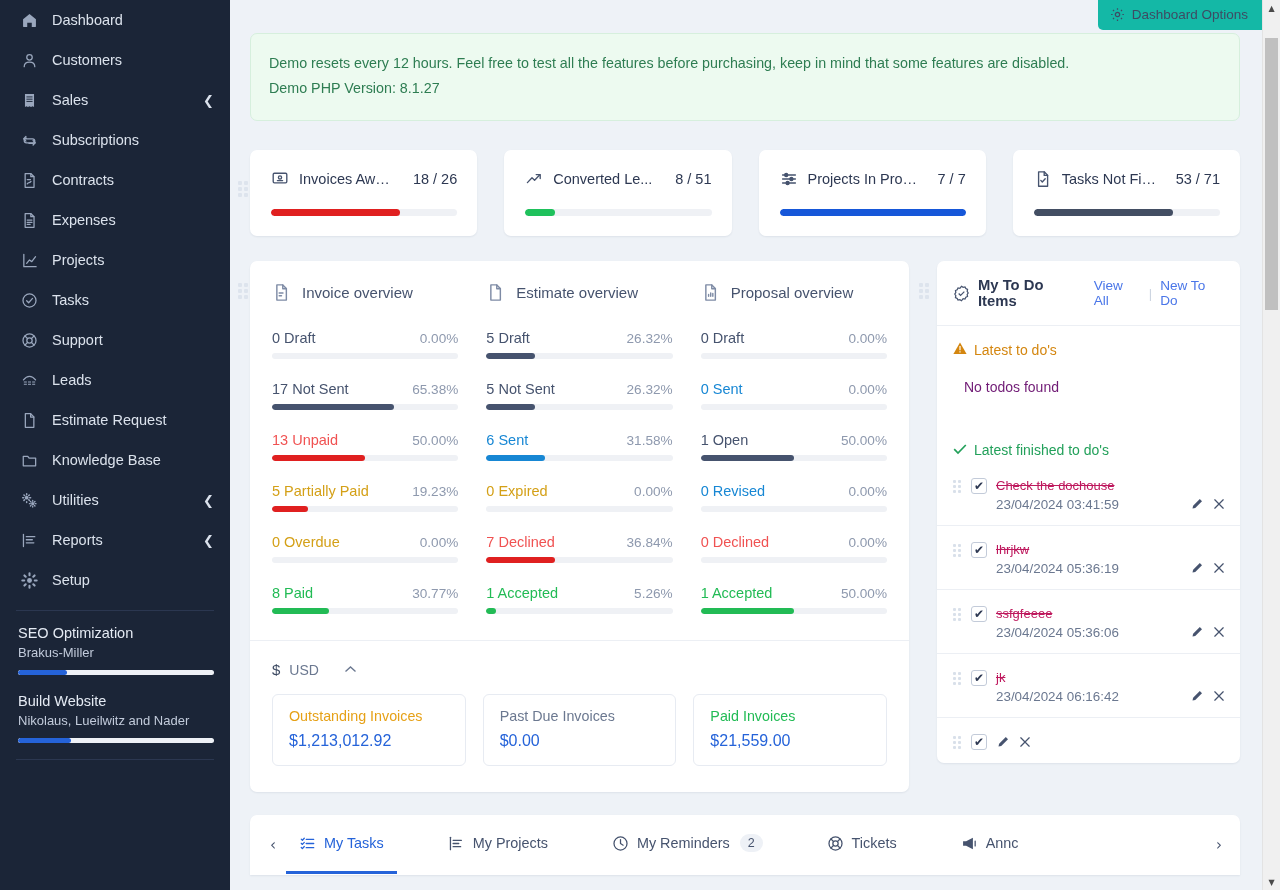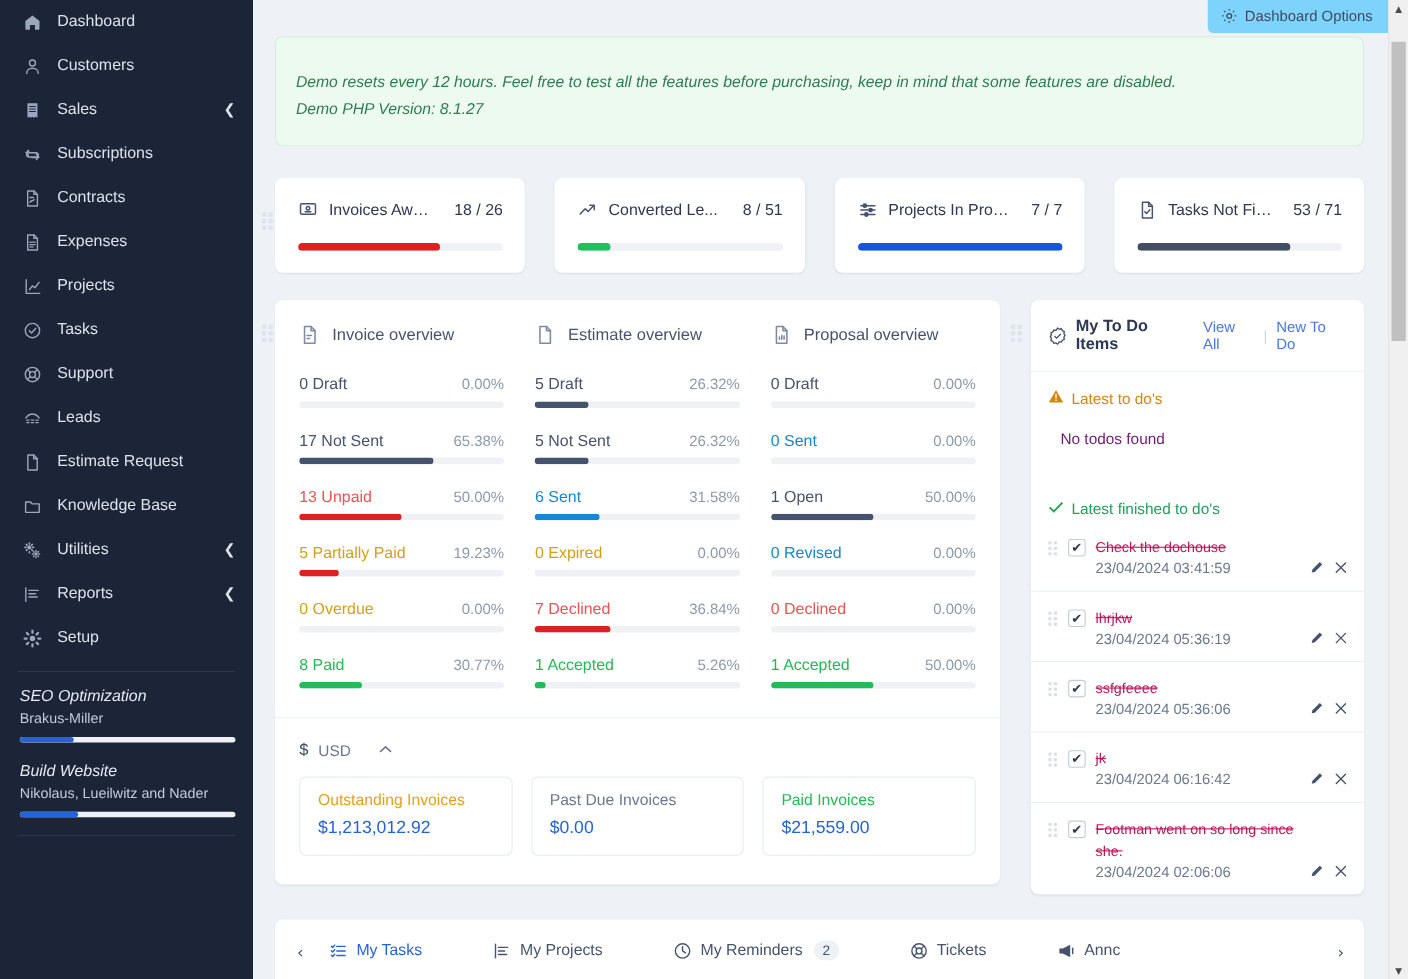--- a/index.html
+++ b/index.html
@@ -37,61 +37,60 @@
   .nav-item .ico svg { display:block; }
   .nav-item .lbl { flex: 1 1 auto; white-space: nowrap; }
   .nav-item .chev {
     flex: 0 0 auto; color: #dbe2ec; font-size: 13px; line-height: 1;
     font-family: "DejaVu Sans", sans-serif;
   }
   .nav-sep {
     height: 1px; background: #2b3750; margin: 10px 16px 12px 16px;
   }
   .proj-block { padding: 0 16px 0 18px; margin-bottom: 16px; }
-  .proj-title { font-size: 14.5px; color: #e4eaf3; line-height: 20px; font-style: italic; }
+  .proj-title { font-size: 14.5px; color: #e4eaf3; line-height: 20px; }
   .proj-sub { font-size: 13px; color: #c2cbdb; line-height: 20px; margin-bottom: 7px; }
   .proj-bar { height: 5px; border-radius: 3px; background: #eef1f6; overflow: hidden; }
   .proj-bar > i { display: block; height: 100%; background: #2563d9; border-radius: 3px; }
   .side-bottom-sep { height: 1px; background: #2b3750; margin: 4px 16px 0 16px; }
 
   
   #main {
     flex: 1 1 auto; height: 890px;
     position: relative;
     background: #eef2f7;
     overflow: hidden;
   }
   #main-scroll { position: absolute; inset: 0 18px 0 0; overflow: hidden; }
 
   
   #dash-options {
     position: absolute; top: 0; right: 0;
-    background: #7dd3fc;
+    background: #14b8a6;
     color: #3e4b63;
     font-size: 13.5px;
     padding: 7px 14px 8px 12px;
     display: flex; align-items: center; gap: 7px;
     border-radius: 0 0 0 5px;
     cursor: pointer;
     z-index: 5;
     text-align: right;
   }
   #dash-options svg { display:block; }
 
   
   #demo-alert {
     margin: 33px 22px 0 20px;
     background: #edfaf0;
     border: 1px solid #d6efdd;
     border-radius: 7px;
-    padding: 29px 20px 19px 18px;
+    padding: 17px 20px 19px 18px;
     color: #2e7d52;
     font-size: 14.3px;
     line-height: 25px;
-    font-style: italic;
   }
 
   
   #kpi-row {
     display: flex; gap: 27px;
     margin: 29px 22px 0 20px;
     position: relative;
   }
   .kpi-card {
     flex: 1 1 0;
@@ -909,21 +908,20 @@
                 <div class="todo-item">
                   <span class="td-grip">
                     <b></b>
                     <b></b>
                     <b></b>
                     <b></b>
                     <b></b>
                     <b></b>
                   </span>
                   <span class="td-check">✔</span>
-                  <span class="td-main"><span class="td-text">Footman went on so long since she.</span><div class="td-date">23/04/2024 02:06:06</div></span>
                   <span class="td-actions">
                     <span>
                       <svg width="14" height="14" viewBox="0 0 18 18" fill="none" stroke="currentColor" stroke-width="1.35" stroke-linecap="round" stroke-linejoin="round">
                         <path d="M12.6 2.6l2.8 2.8-8.6 8.6-3.6.8.8-3.6z" fill="currentColor" stroke="none"></path>
                       </svg>
                     </span>
                     <span>
                       <svg width="14" height="14" viewBox="0 0 18 18" fill="none" stroke="currentColor" stroke-width="1.35" stroke-linecap="round" stroke-linejoin="round">
                         <path d="M3.6 3.6l10.8 10.8M14.4 3.6L3.6 14.4" stroke-width="1.6"></path>
                       </svg>

